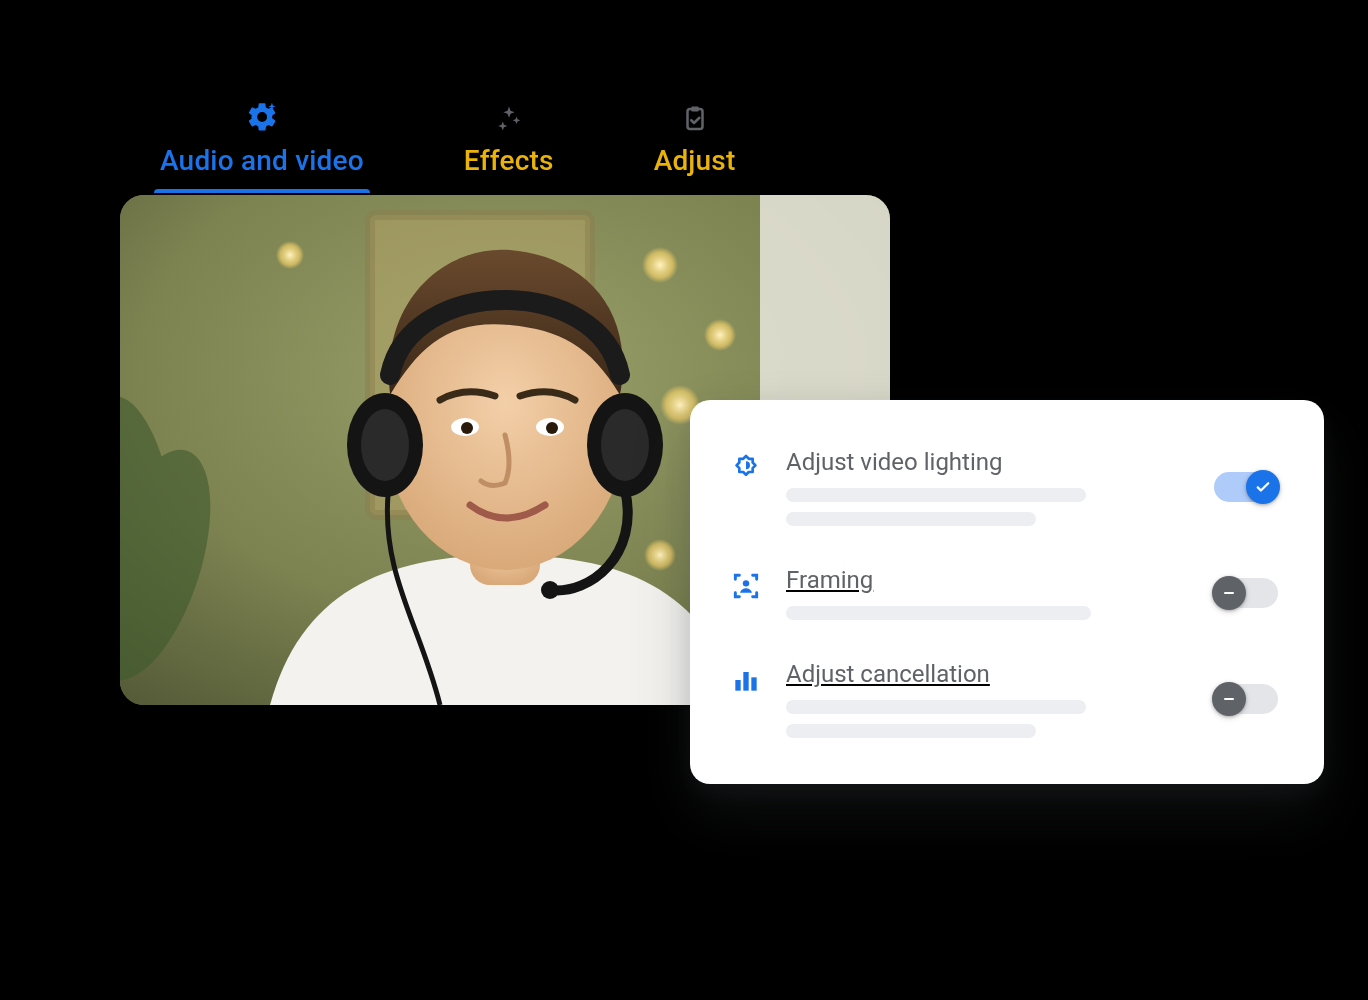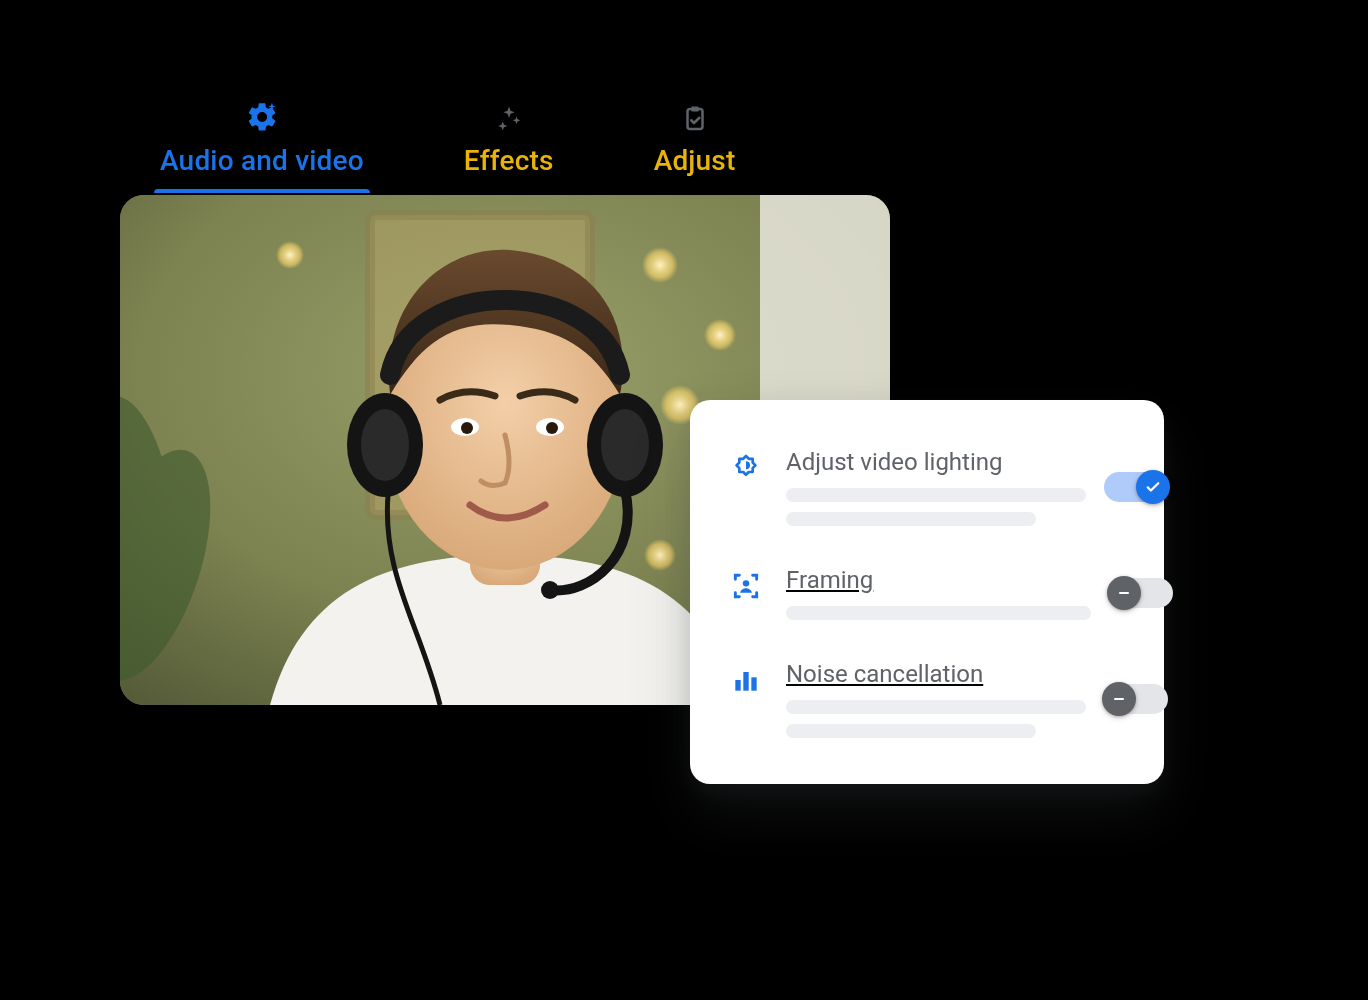--- a/index.html
+++ b/index.html
@@ -56,21 +56,21 @@
     background: linear-gradient(135deg, #8a8f59 0%, #6f7a48 55%, #525b36 100%);
     box-shadow: 0 2px 6px rgba(0,0,0,.2);
   }
   .video svg.scene { width: 100%; height: 100%; display:block; }
 
   
   .panel {
     position: absolute;
     left: 570px;
     top: 300px;
-    width: 474px;
+    width: 634px;
     background: #fff;
     border-radius: 20px;
     padding: 34px 34px 28px 34px;
     box-shadow:
       0 30px 60px rgba(60,64,67,.22),
       0 10px 24px rgba(60,64,67,.18);
   }
   .row {
     display: grid;
     grid-template-columns: 44px 1fr 76px;
@@ -289,21 +289,21 @@
 
     <div class="row">
       <span class="icon">
         <svg width="32" height="32" viewBox="0 0 24 24" fill="#1a73e8">
           <rect x="4" y="12" width="4" height="8"></rect>
           <rect x="10" y="6" width="4" height="14"></rect>
           <rect x="16" y="10" width="4" height="10"></rect>
         </svg>
       </span>
       <div class="body">
-        <div class="title">Noise cancellation</div>
+        <div class="title">Adjust cancellation</div>
         <div class="skel w1"></div>
         <div class="skel w2 last"></div>
       </div>
       <div class="toggle off">
         <div class="track"></div>
         <div class="knob">
           <svg width="16" height="16" viewBox="0 0 24 24">
               <path d="M6 12h12" stroke="#fff" stroke-width="3" stroke-linecap="round"></path>
             </svg>
         </div>

